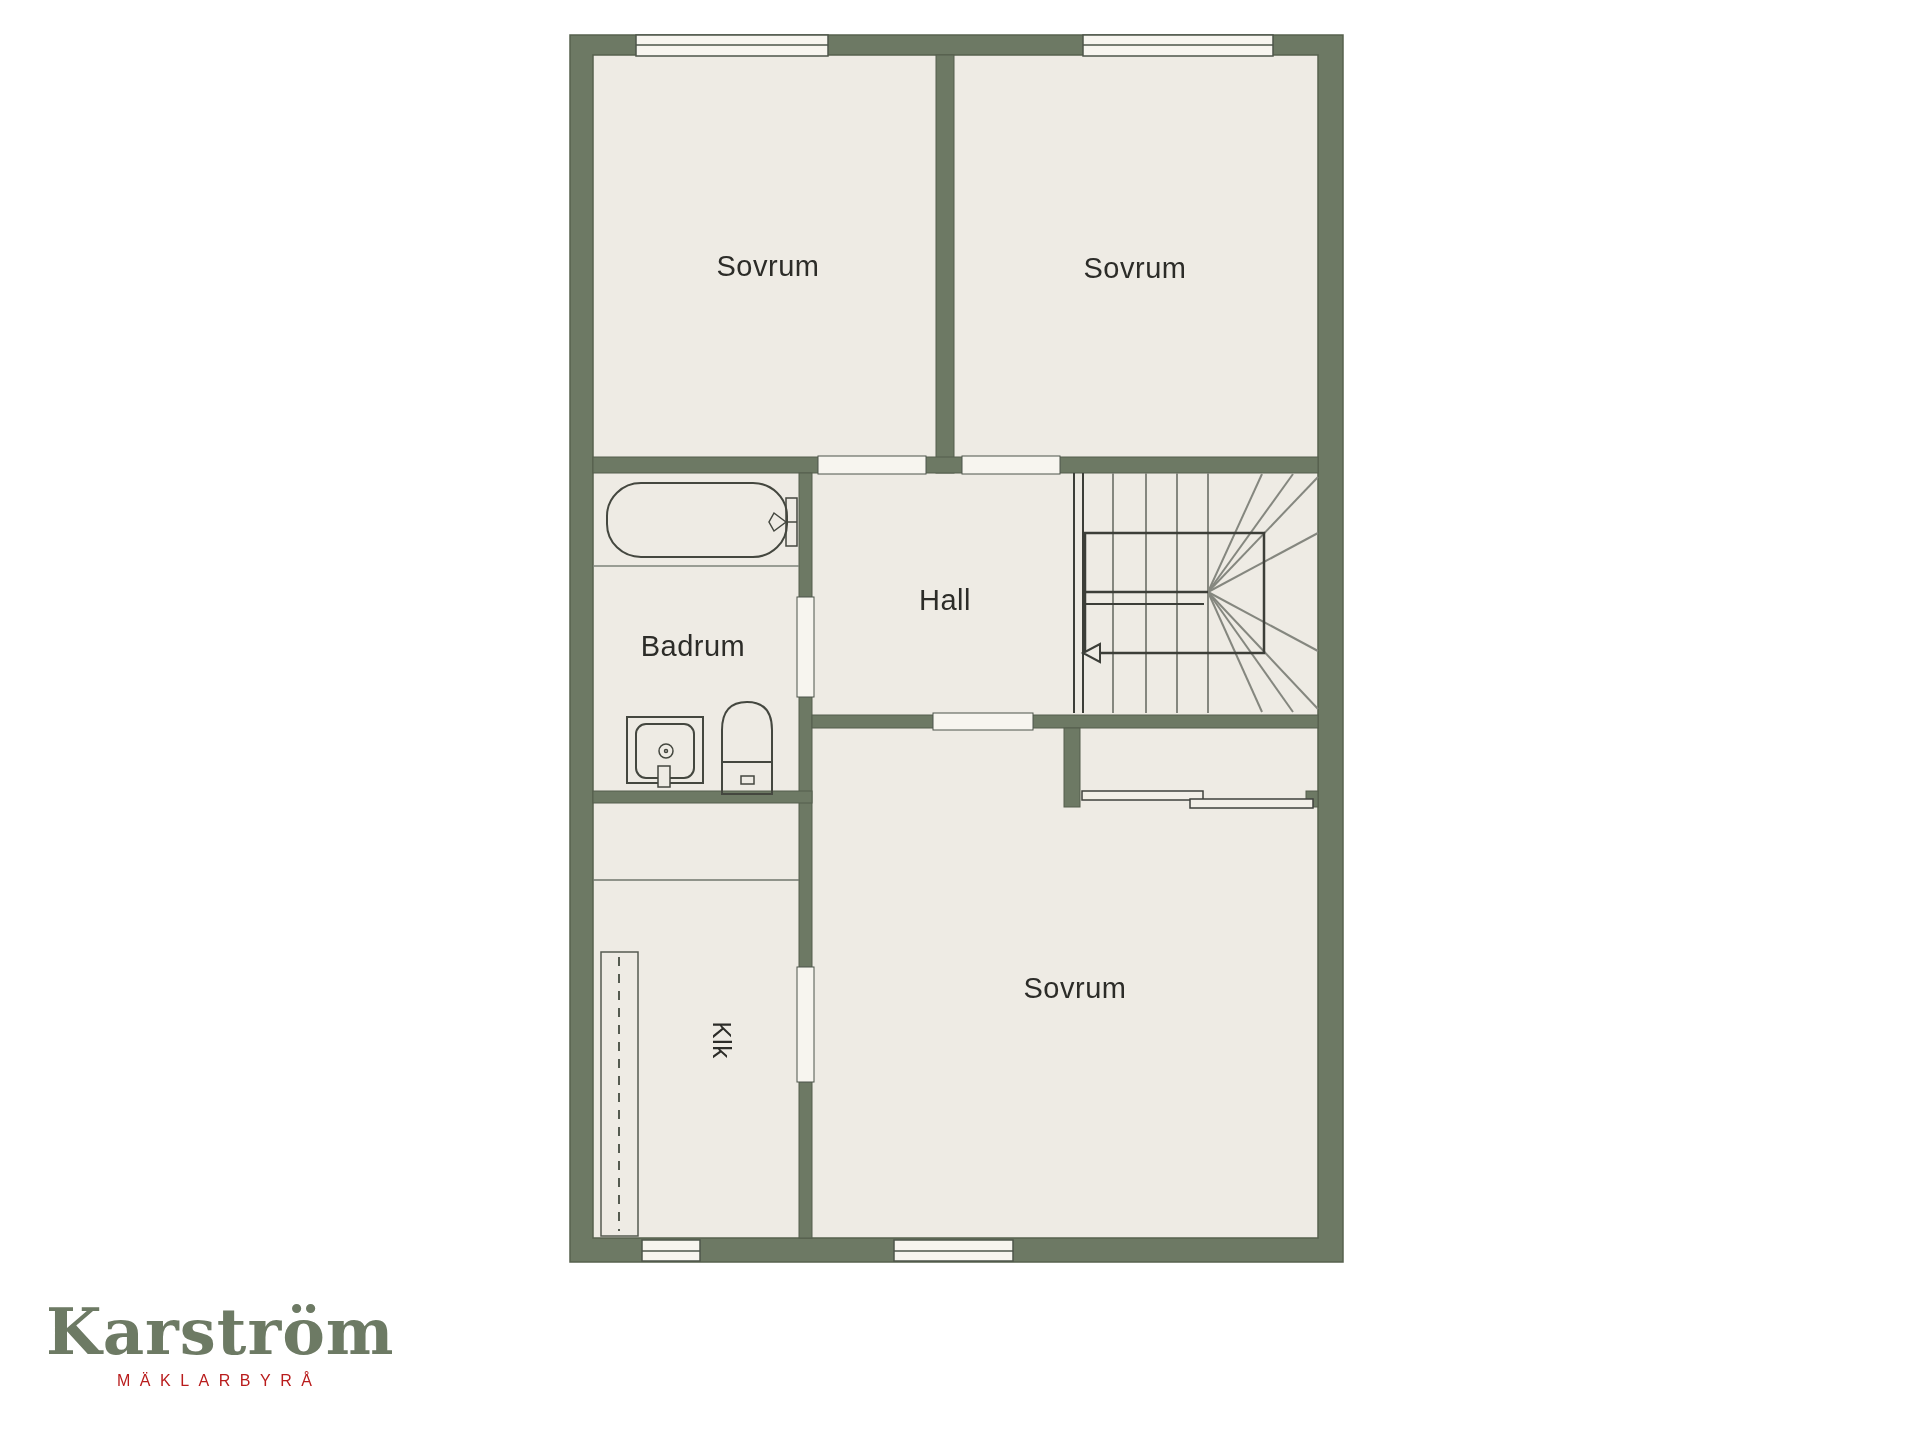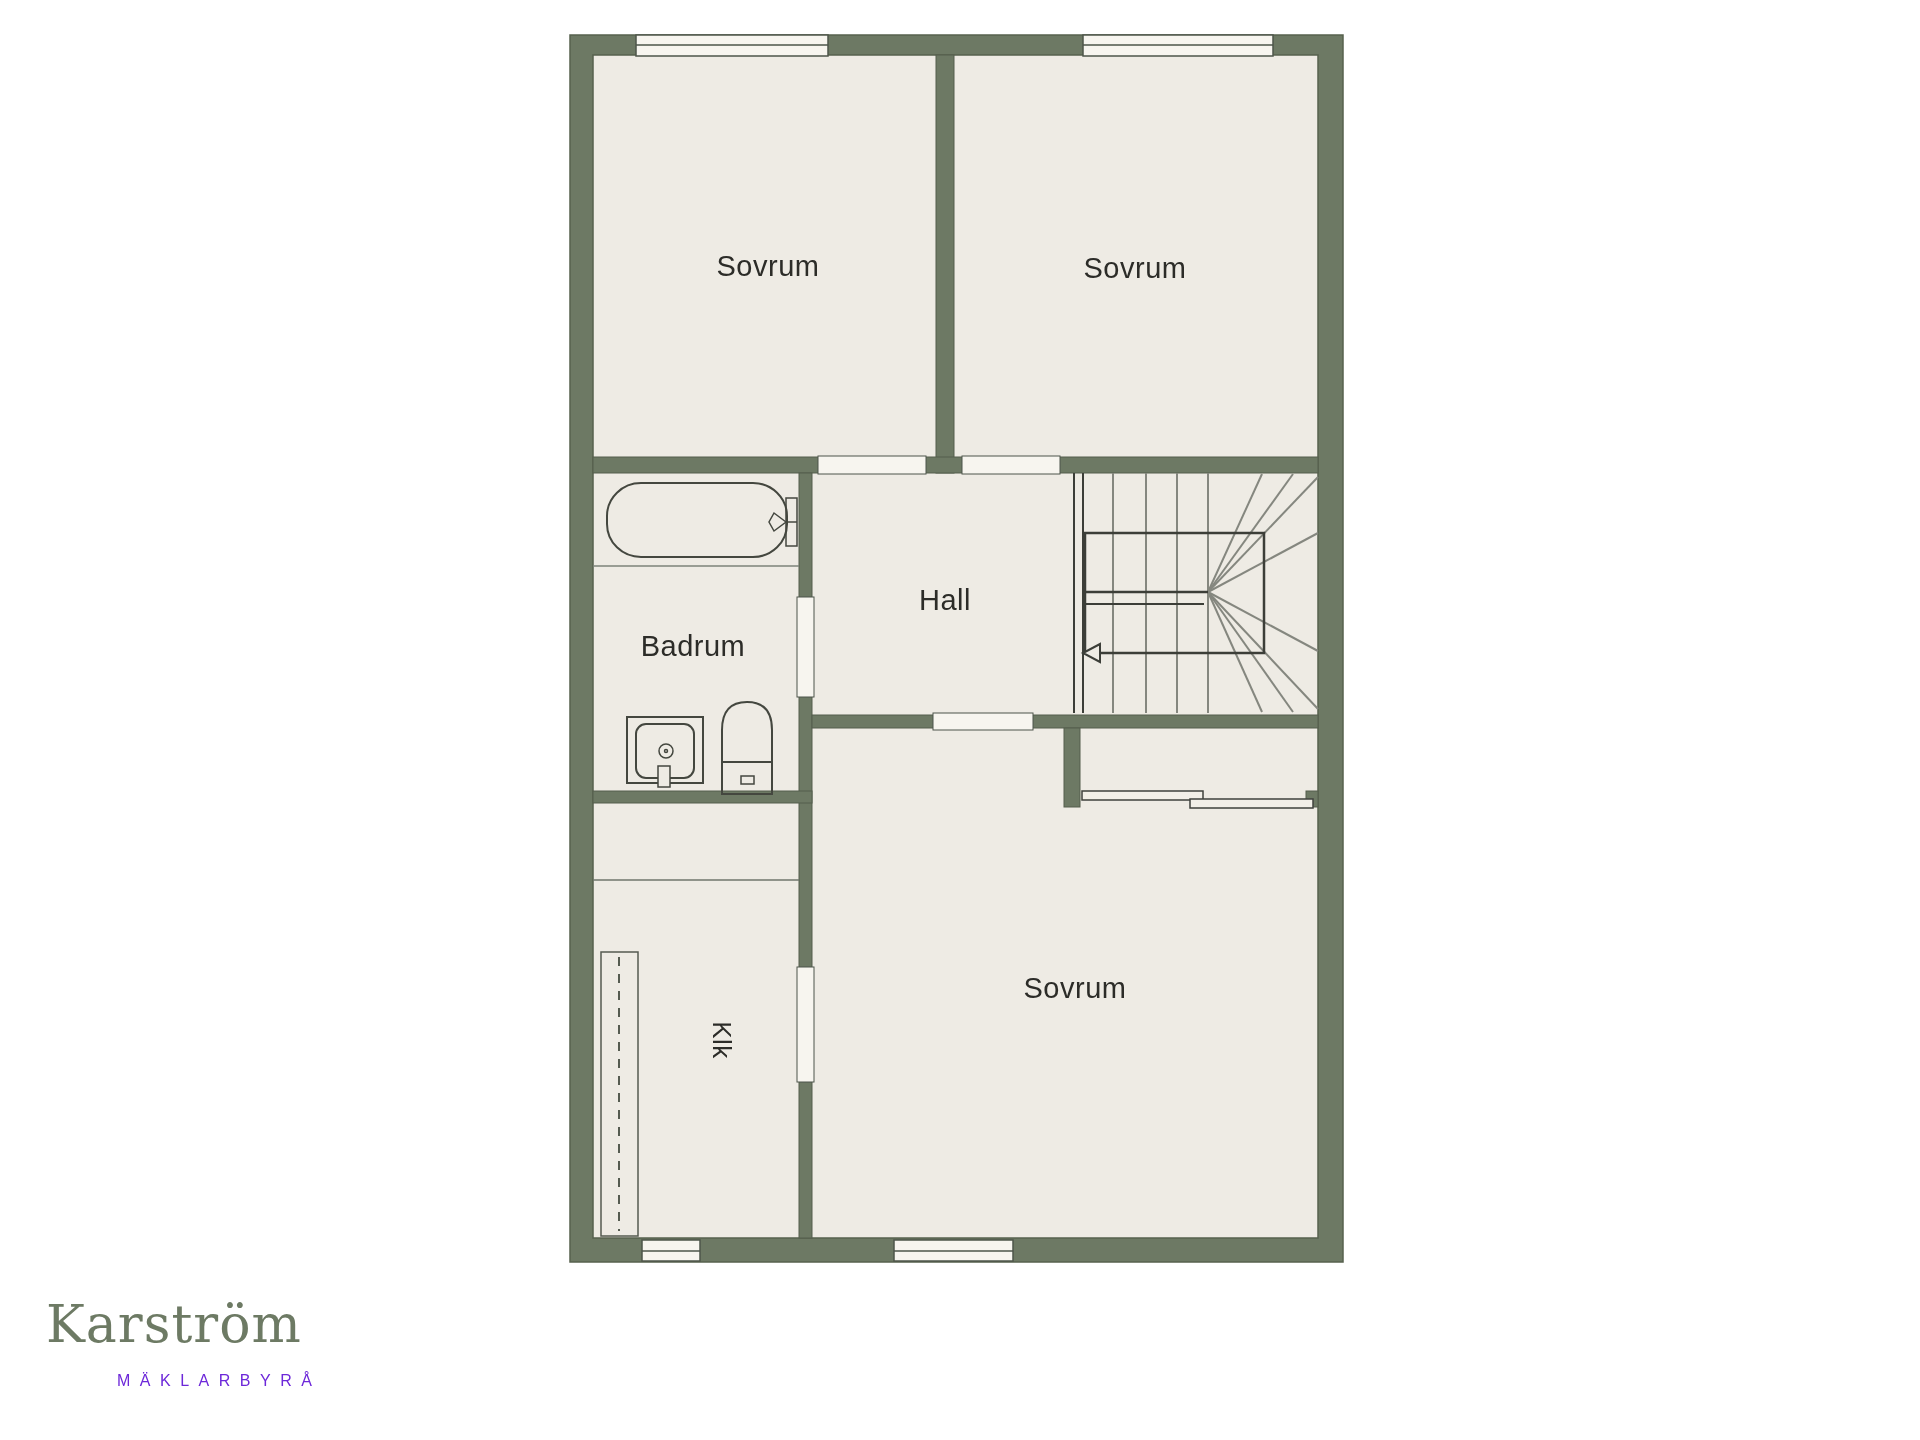--- a/index.html
+++ b/index.html
@@ -18,33 +18,33 @@
     font-size:29px;
     fill:#2c2c28;
     letter-spacing:0.5px;
   }
   .room-label.small{font-size:26px;}
   .logo-name{
     position:absolute;
     left:46px;
     top:1294px;
     font-family:"DejaVu Serif",serif;
-    font-weight:400;
-    font-size:52px;
+    font-weight:700;
+    font-size:64px;
     color:#6d7a64;
     letter-spacing:1px;
   }
   .logo-tagline{
     position:absolute;
     left:117px;
     top:1372px;
     font-size:16px;
     font-weight:400;
     letter-spacing:9.5px;
-    color:#6d28d9;
+    color:#b91c1c;
   }
   .disclaimer{
     position:absolute;
     left:0;
     top:1379px;
     width:100%;
     text-align:center;
     font-size:19px;
     color:#2f2f2d;
   }

